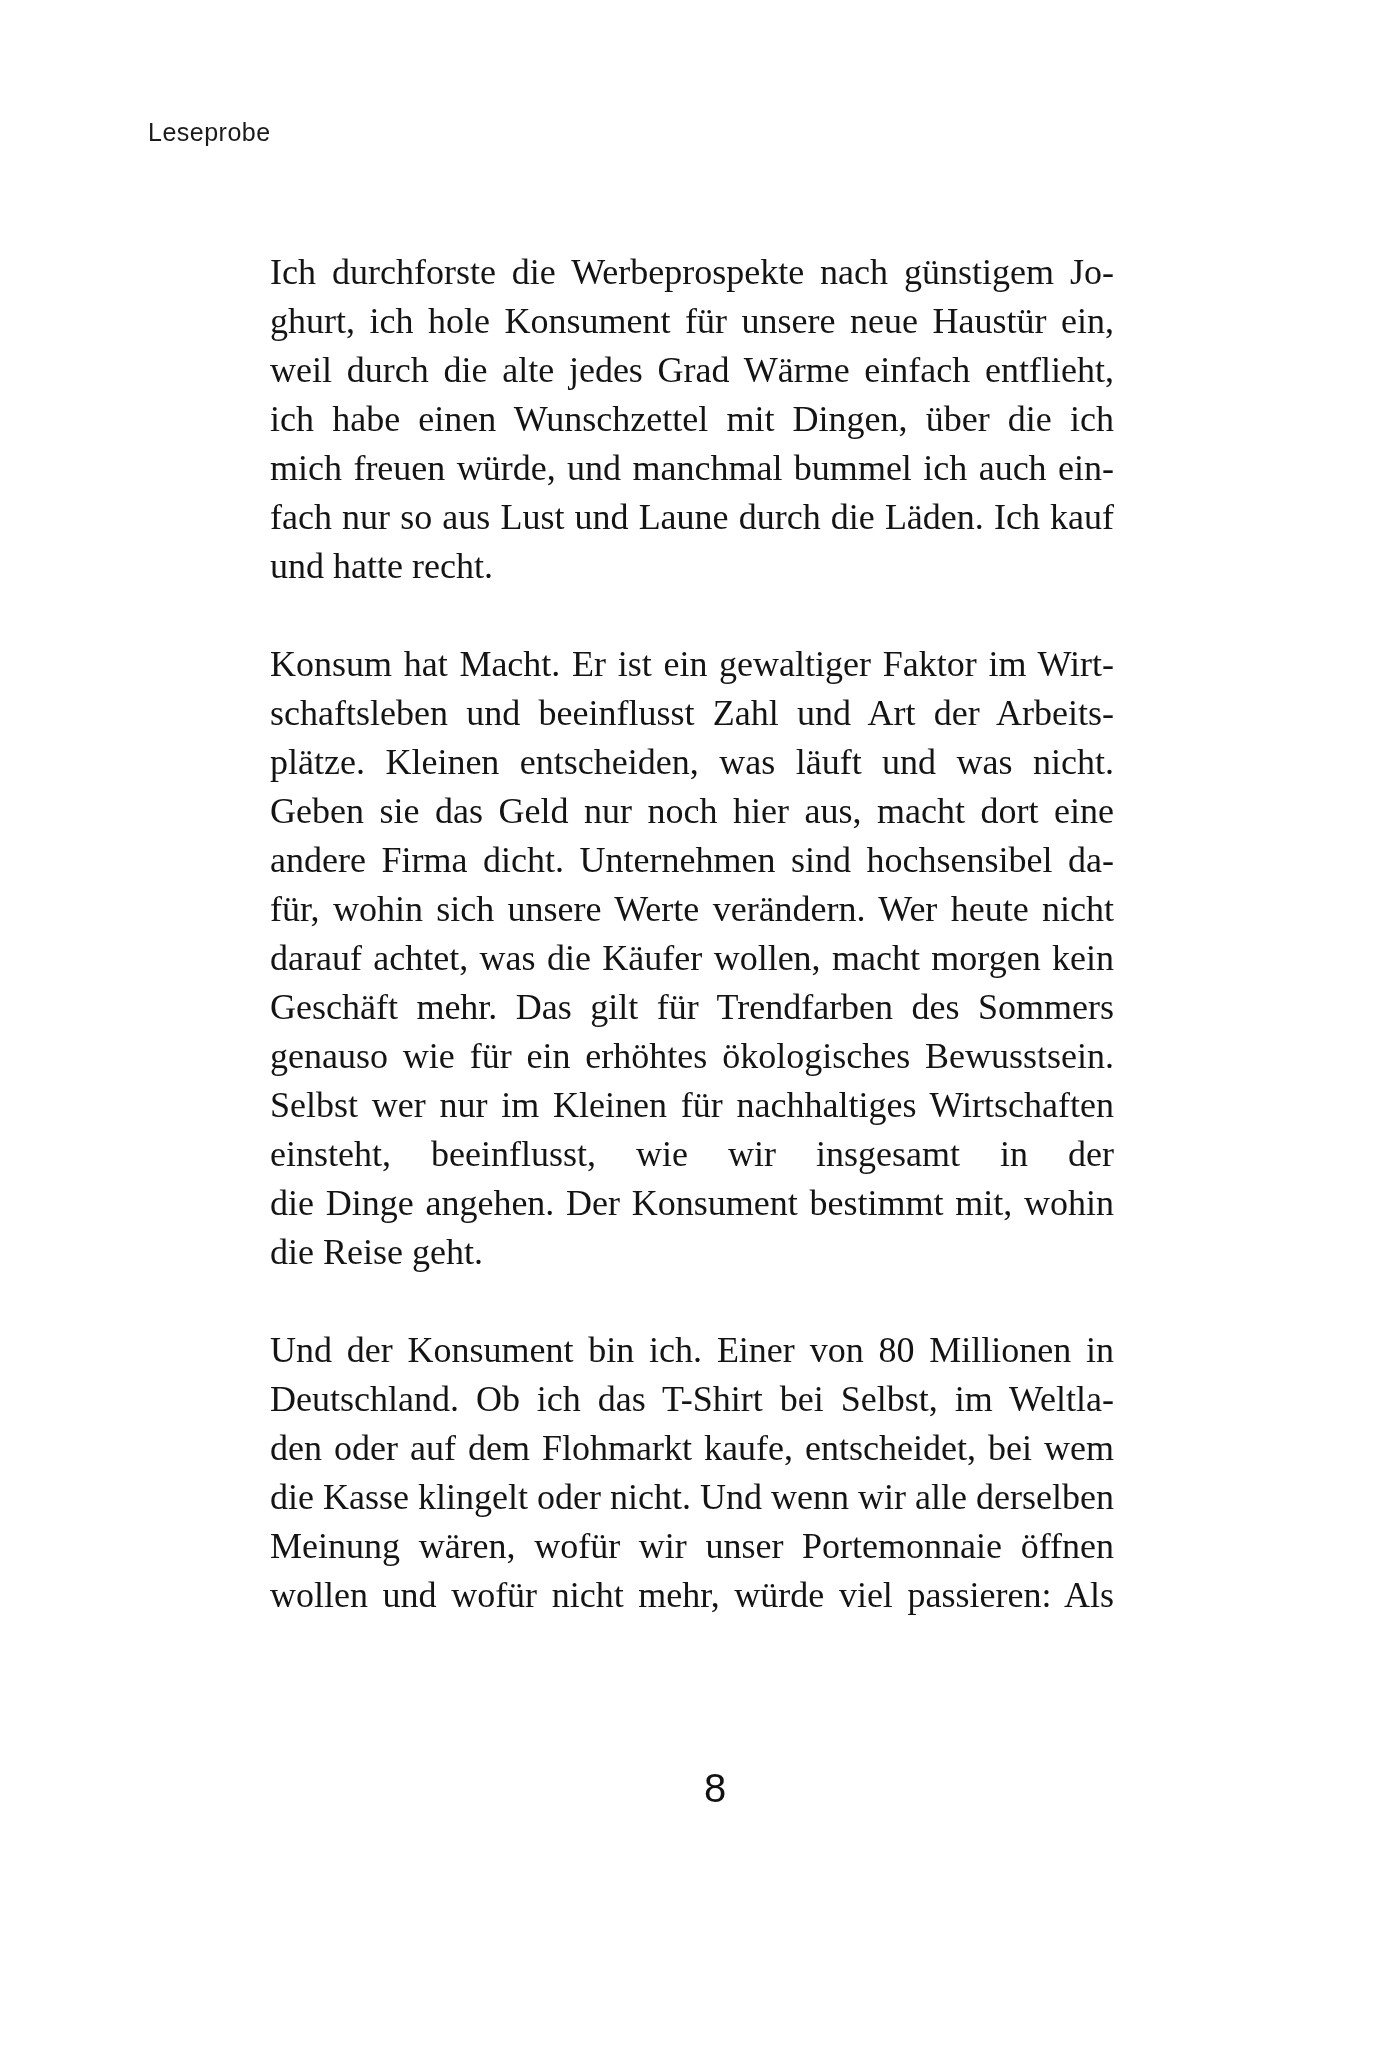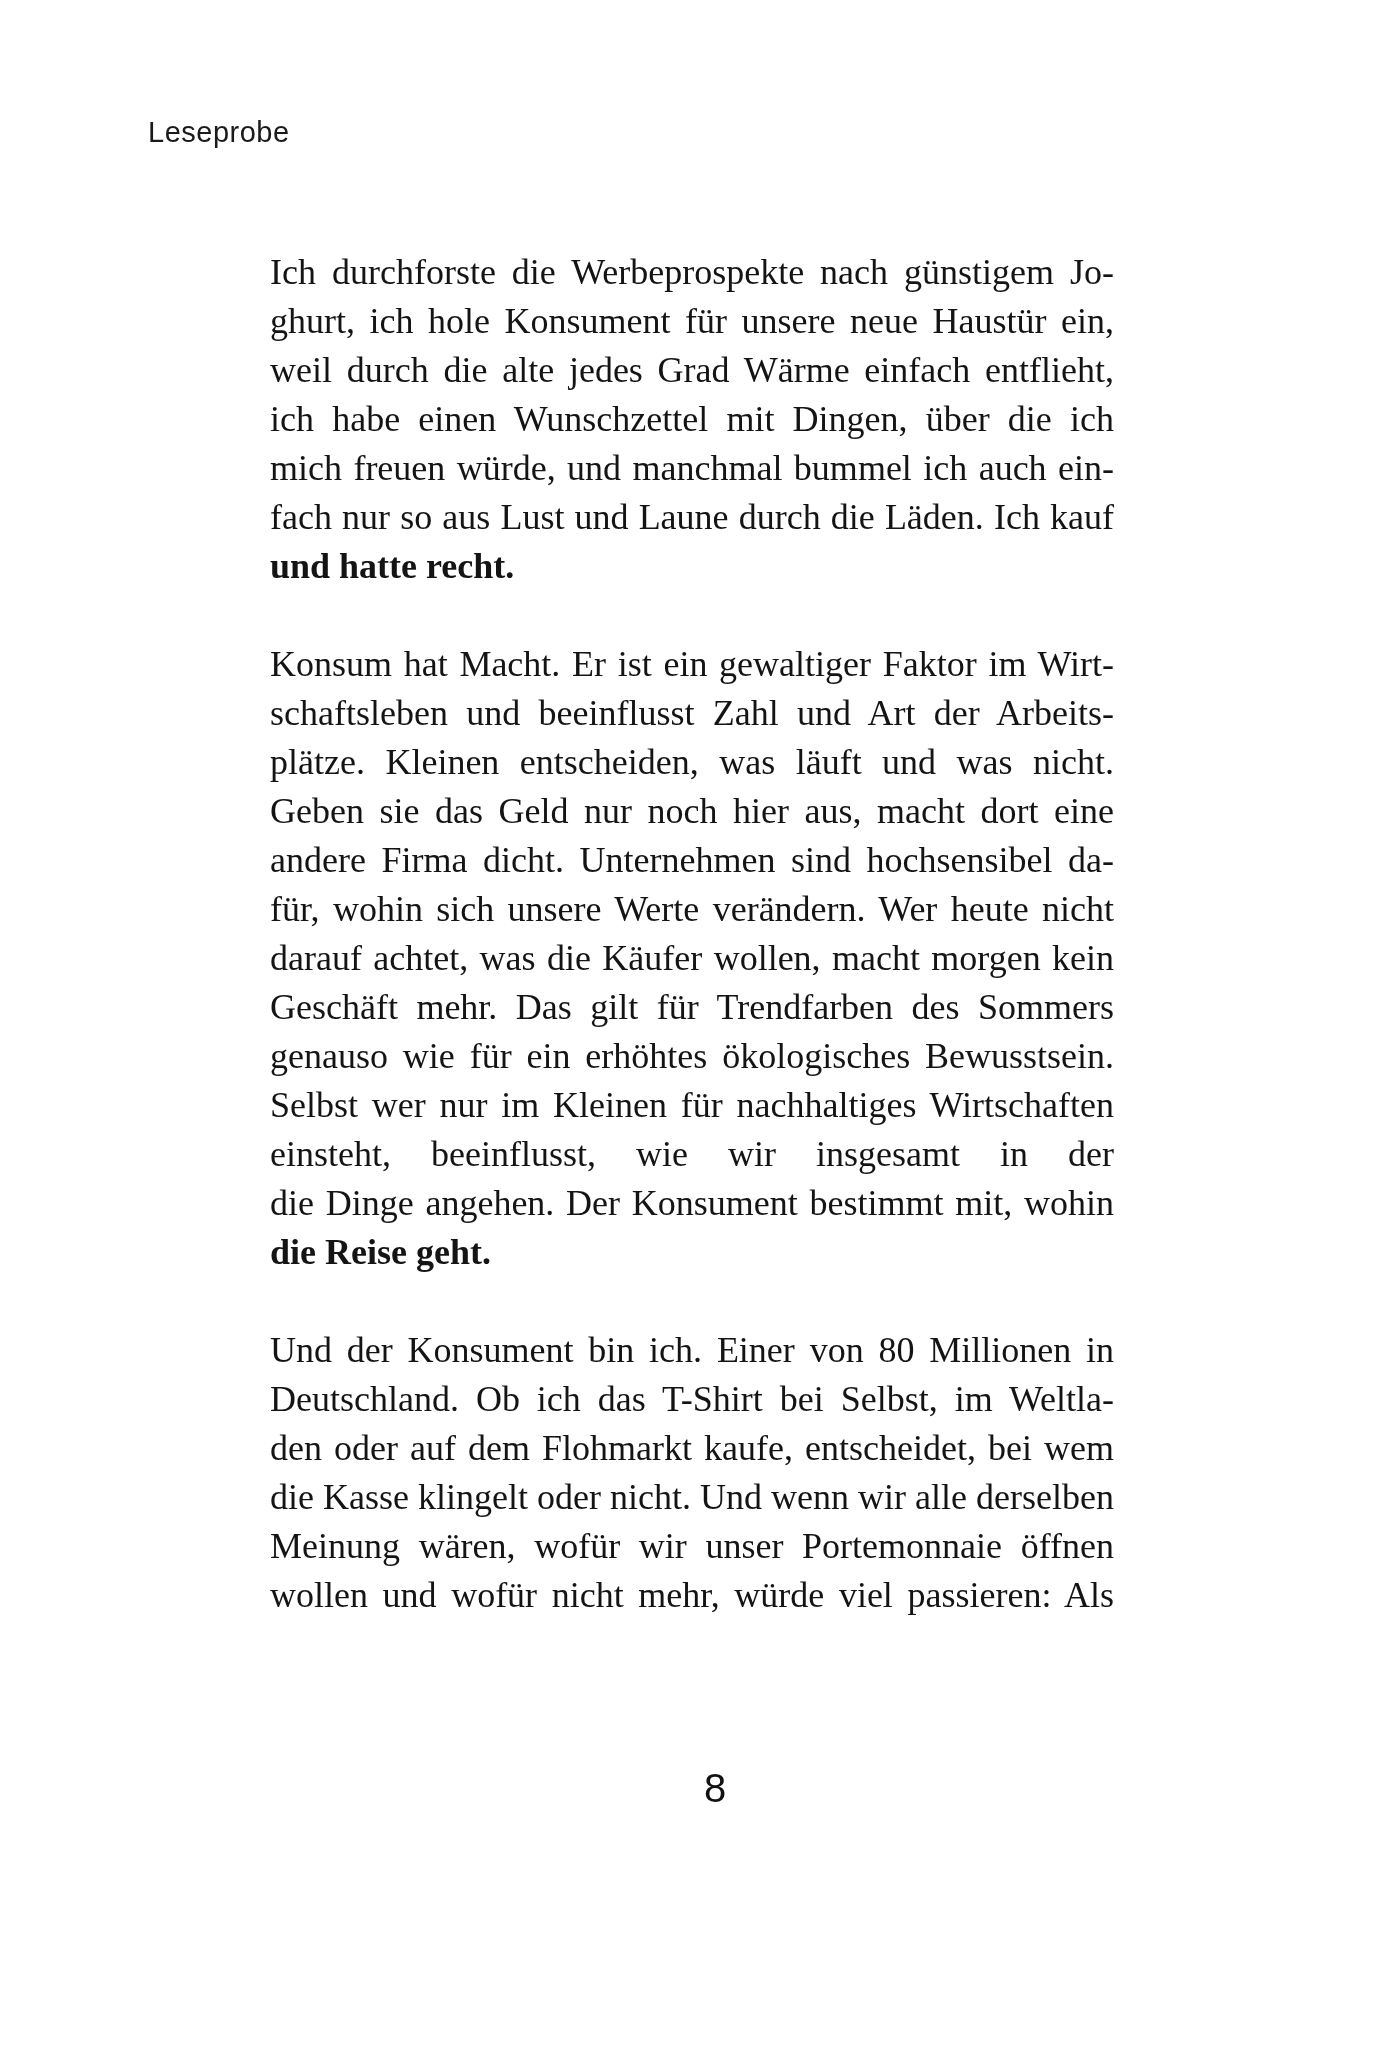--- a/index.html
+++ b/index.html
@@ -13,21 +13,21 @@
     position: relative;
     overflow: hidden;
     font-family: "Liberation Serif", serif;
     color: #141414;
   }
   .header-label {
     position: absolute;
     left: 148px;
     top: 116px;
     font-family: "Liberation Sans", sans-serif;
-    font-size: 29px;
+    font-size: 25px;
     line-height: 32px;
     letter-spacing: 0.5px;
     color: #1a1a1a;
   }
   .text-block {
     position: absolute;
     left: 270px;
     top: 248px;
     width: 860px;
   }
@@ -42,21 +42,20 @@
     line-height: 49px;
     font-size: 36px;
     text-align: justify;
     text-align-last: justify;
     white-space: normal;
     overflow: hidden;
   }
   .line-last {
     text-align: left;
     text-align-last: left;
-    font-weight: bold;
   }
   .page-number {
     position: absolute;
     left: 285px;
     top: 1768px;
     width: 860px;
     text-align: center;
     font-family: "Liberation Sans", sans-serif;
     font-size: 40px;
     line-height: 40px;

